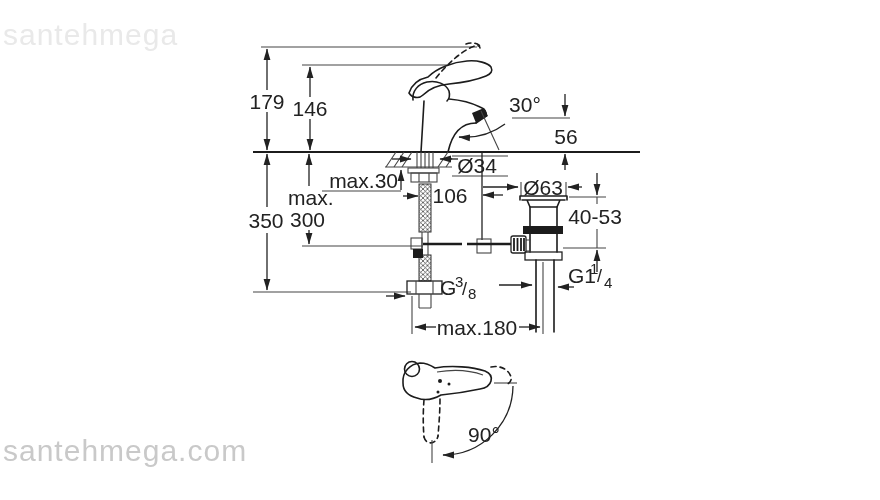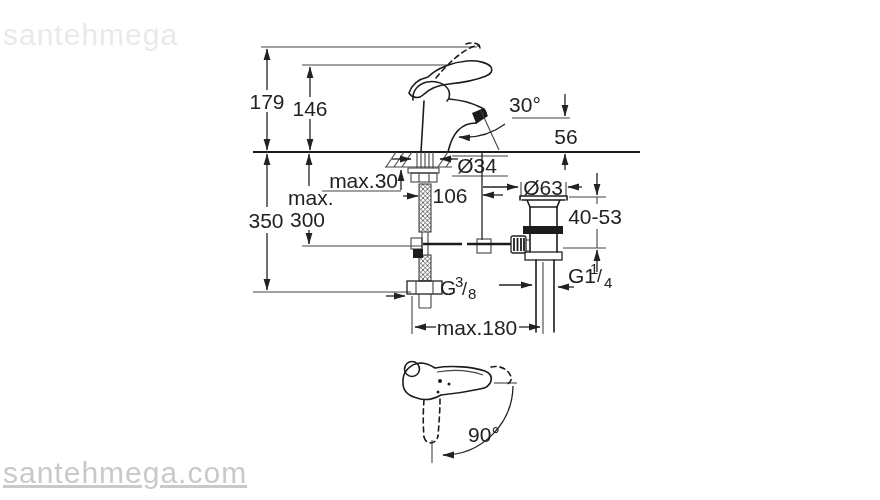--- a/index.html
+++ b/index.html
@@ -5,21 +5,21 @@
   html,body{margin:0;padding:0;background:#ffffff;}
   #stage{
     position:relative;width:880px;height:500px;background:#ffffff;overflow:hidden;
     font-family:"Liberation Sans", sans-serif;
   }
   .wm{
     position:absolute;left:3px;font-family:"Liberation Sans",sans-serif;
     font-size:30px;letter-spacing:1px;user-select:none;white-space:nowrap;
   }
   .wm-top{top:18px;color:#e9e9e9;}
-  .wm-bottom{top:456px;color:#c9c9c9;text-decoration:underline;}
+  .wm-bottom{top:434px;color:#c9c9c9;}
   svg text{font-family:"Liberation Sans",sans-serif;fill:#222222;}
   .dim{font-size:21px;}
   .dim-s{font-size:15px;}
   .dim-m{font-size:18px;}
   .ln{stroke:#222222;stroke-width:1.3;fill:none;}
   .ln-thin{stroke:#444444;stroke-width:1.1;fill:none;}
   .ln-thick{stroke:#1c1c1c;stroke-width:2;fill:none;}
   .body-ln{stroke:#1c1c1c;stroke-width:1.6;fill:none;stroke-linecap:round;}
   .dash{stroke-dasharray:5 4;}
   .fillblk{fill:#1c1c1c;stroke:none;}

